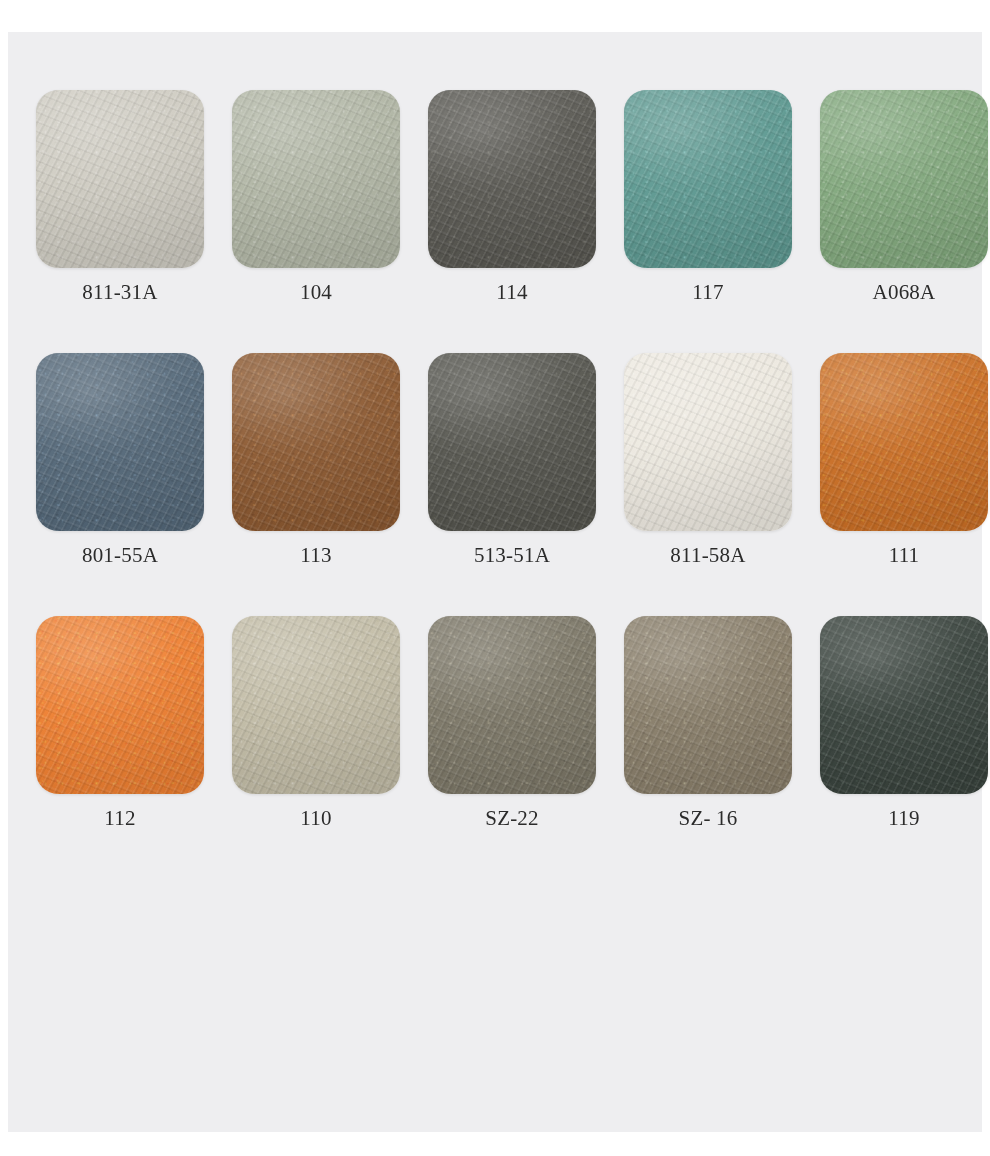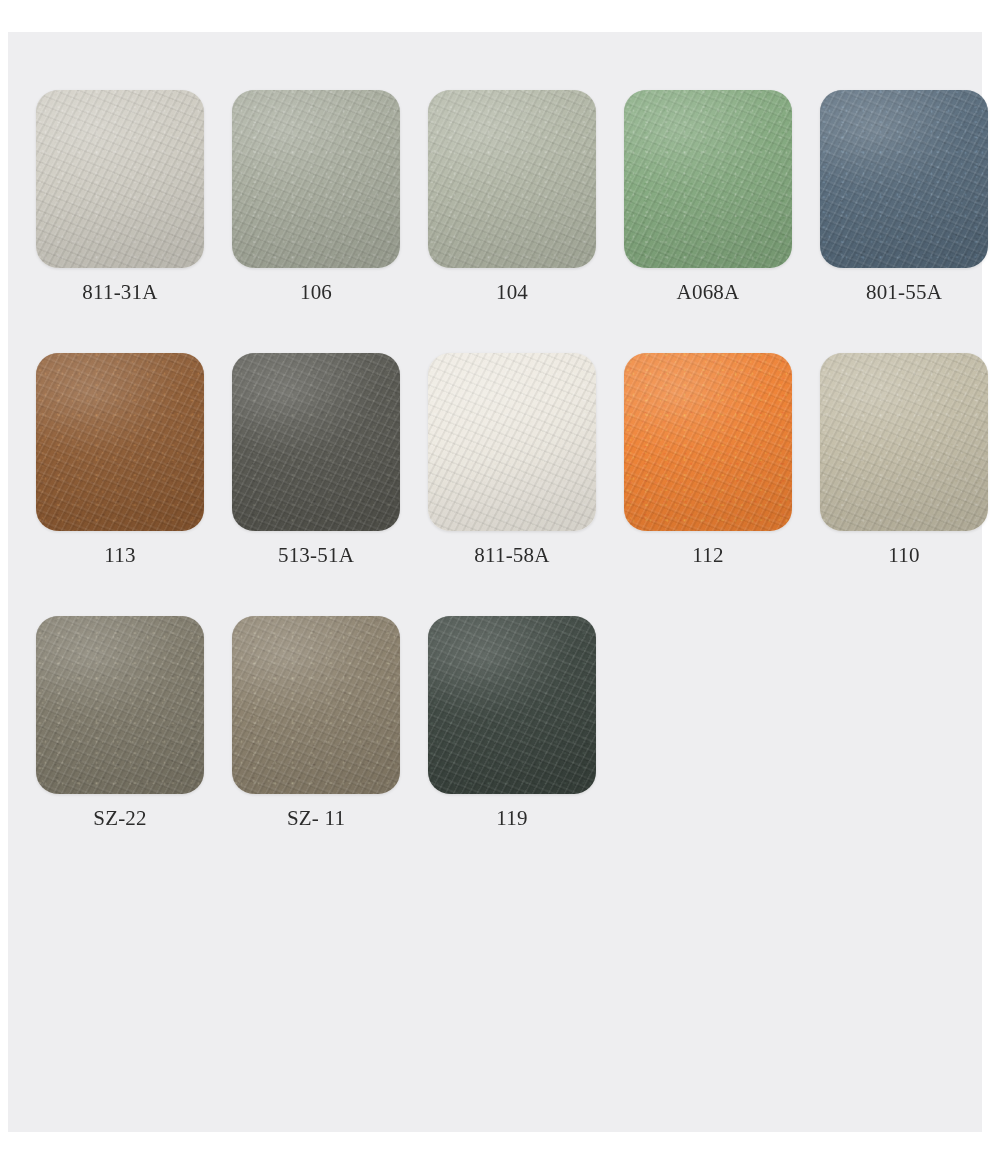--- a/index.html
+++ b/index.html
@@ -111,36 +111,44 @@
   <div id="swatch-grid">
       <div class="swatch-cell">
         <div class="chip" style="background-color: rgb(207, 204, 194);">
           <div class="grain"></div>
           <div class="grain2"></div>
           <div class="sheen"></div>
         </div>
         <div class="chip-label">811-31A</div>
       </div>
       <div class="swatch-cell">
-        <div class="chip" style="background-color: rgb(167, 172, 157);">
-          <div class="grain"></div>
-          <div class="grain2"></div>
-          <div class="sheen"></div>
-        </div>
-        <div class="chip-label">106</div>
-      </div>
-      <div class="swatch-cell">
         <div class="chip" style="background-color: rgb(178, 183, 166);">
           <div class="grain"></div>
           <div class="grain2"></div>
           <div class="sheen"></div>
         </div>
         <div class="chip-label">104</div>
       </div>
       <div class="swatch-cell">
+        <div class="chip" style="background-color: rgb(90, 89, 83);">
+          <div class="grain"></div>
+          <div class="grain2"></div>
+          <div class="sheen"></div>
+        </div>
+        <div class="chip-label">114</div>
+      </div>
+      <div class="swatch-cell">
+        <div class="chip" style="background-color: rgb(94, 154, 146);">
+          <div class="grain"></div>
+          <div class="grain2"></div>
+          <div class="sheen"></div>
+        </div>
+        <div class="chip-label">117</div>
+      </div>
+      <div class="swatch-cell">
         <div class="chip" style="background-color: rgb(131, 169, 126);">
           <div class="grain"></div>
           <div class="grain2"></div>
           <div class="sheen"></div>
         </div>
         <div class="chip-label">A068A</div>
       </div>
       <div class="swatch-cell">
         <div class="chip" style="background-color: rgb(85, 105, 122);">
           <div class="grain"></div>
@@ -167,20 +175,28 @@
       </div>
       <div class="swatch-cell">
         <div class="chip" style="background-color: rgb(238, 234, 225);">
           <div class="grain"></div>
           <div class="grain2"></div>
           <div class="sheen"></div>
         </div>
         <div class="chip-label">811-58A</div>
       </div>
       <div class="swatch-cell">
+        <div class="chip" style="background-color: rgb(204, 112, 38);">
+          <div class="grain"></div>
+          <div class="grain2"></div>
+          <div class="sheen"></div>
+        </div>
+        <div class="chip-label">111</div>
+      </div>
+      <div class="swatch-cell">
         <div class="chip" style="background-color: rgb(239, 128, 50);">
           <div class="grain"></div>
           <div class="grain2"></div>
           <div class="sheen"></div>
         </div>
         <div class="chip-label">112</div>
       </div>
       <div class="swatch-cell">
         <div class="chip" style="background-color: rgb(195, 189, 167);">
           <div class="grain"></div>
@@ -196,21 +212,21 @@
           <div class="sheen"></div>
         </div>
         <div class="chip-label">SZ-22</div>
       </div>
       <div class="swatch-cell">
         <div class="chip" style="background-color: rgb(138, 127, 107);">
           <div class="grain"></div>
           <div class="grain2"></div>
           <div class="sheen"></div>
         </div>
-        <div class="chip-label">SZ- 11</div>
+        <div class="chip-label">SZ- 16</div>
       </div>
       <div class="swatch-cell">
         <div class="chip" style="background-color: rgb(58, 68, 62);">
           <div class="grain"></div>
           <div class="grain2"></div>
           <div class="sheen"></div>
         </div>
         <div class="chip-label">119</div>
       </div>
     </div>

